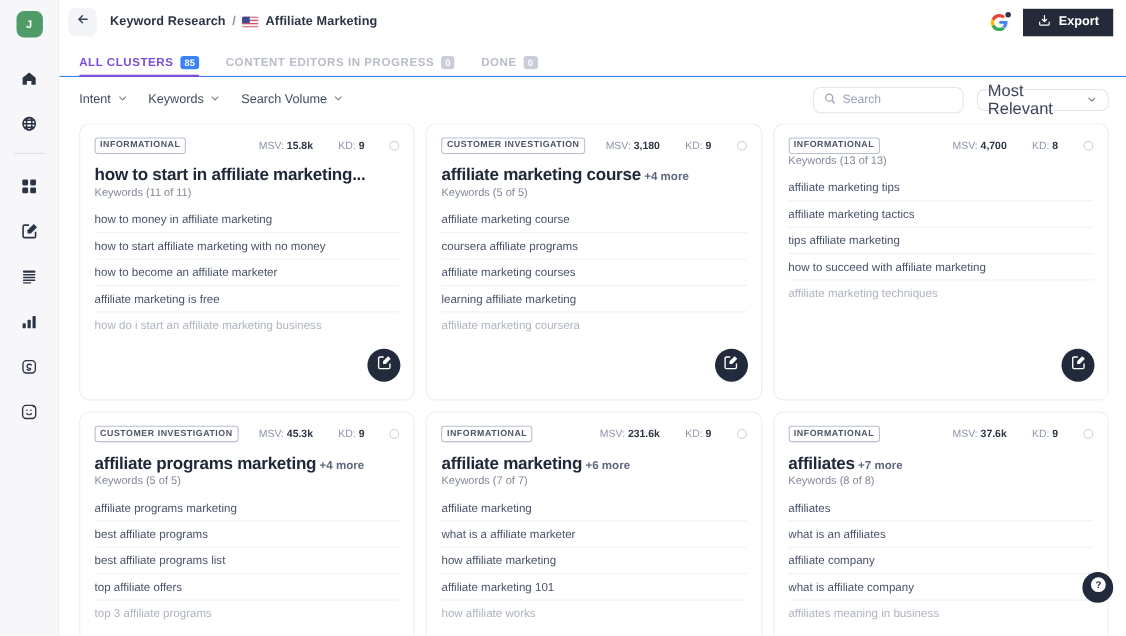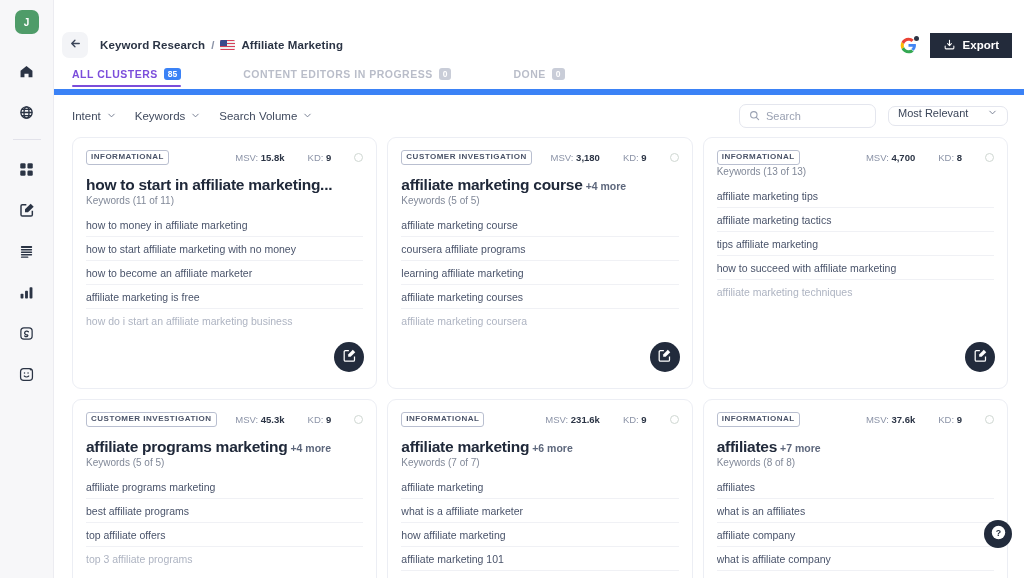--- a/index.html
+++ b/index.html
@@ -30,21 +30,21 @@
   }
   .side-icon {
     width: 36px; height: 34px;
     display: flex; align-items: center; justify-content: center;
     color: #2b3445; margin-bottom: 7px; border-radius: 8px;
   }
   .side-icon svg { display: block; }
   .side-div { width: 28px; height: 1px; background: #e2e2ea; margin: 3px 0 12px; }
 
   
-  .main { flex: 1; display: flex; flex-direction: column; min-width: 0; margin-top: 25px; }
+  .main { flex: 1; display: flex; flex-direction: column; min-width: 0; }
 
   
   .topbar {
     height: 40px; flex: 0 0 40px;
     display: flex; align-items: center;
     padding: 0 12px 0 8px; background: #fff;
   }
   .back-btn {
     width: 26px; height: 26px; border-radius: 7px;
     background: #f3f4f7; color: #3b4559;
@@ -70,25 +70,24 @@
   .export-btn {
     background: #232b3b; color: #fff;
     font-size: 11.5px; font-weight: 700;
     border-radius: 0; padding: 0 13px; height: 25px;
     display: flex; align-items: center; gap: 7px;
   }
 
   
   .tabrow {
     height: 30px; flex: 0 0 30px;
-    display: flex; align-items: center;
+    display: flex; align-items: flex-end;
     padding: 0 16px 0 18px;
-    border-bottom: 6px solid #3b82f6;
+    border-bottom: 1px solid #3b82f6;
     background: #fff;
-    gap: 38px;
   }
   .tab {
     display: flex; align-items: center; gap: 6px;
     font-size: 10.5px; font-weight: 700; letter-spacing: 0.5px;
     color: #b9bdc9; padding: 0 0 6px; margin-right: 24px;
     position: relative;
   }
   .tab.active { color: #7b4ddb; }
   .tab.active:after {
     content: ""; position: absolute; left: 0; right: 0; bottom: -1px;
@@ -113,22 +112,22 @@
   }
   .chev { color: #6e778c; }
   .filters-right { margin-left: auto; display: flex; align-items: center; gap: 12px; }
   .search-box {
     width: 137px; height: 24px; border: 1px solid #e4e6ee; border-radius: 7px;
     display: flex; align-items: center; gap: 6px; padding: 0 9px;
     color: #9aa1b2; font-size: 11px; background: #fff;
   }
   .sort-box {
     width: 120px; height: 20px; border: 1px solid #e4e6ee; border-radius: 7px;
-    display: flex; padding: 0 9px;
-    font-size: 11px; color: #3b4559; background: #fff;
+    display: flex; align-items: center; padding: 0 9px;
+    font-size: 15px; color: #3b4559; background: #fff;
   }
   .sort-box .chev { margin-left: auto; }
 
   
   .grid-wrap { flex: 1; overflow: hidden; padding: 0 16px 0 18px; background: #fff; }
   .grid { display: grid; grid-template-columns: repeat(3, 1fr); gap: 10px; }
   .card {
     border: 1px solid #eceef4; border-radius: 9px;
     background: #fff; padding: 11px 13px 14px;
     position: relative; height: 252px; overflow: hidden;
@@ -408,22 +407,22 @@
                 <span><span>MSV:</span> <b>3,180</b></span>
                 <span><span>KD:</span> <b>9</b></span>
                 <span class="kd-ring"></span>
               </span>
             </div>
             <div class="card-title"><span>affiliate marketing course</span><span class="more">+4 more</span></div>
             <div class="kw-count">Keywords (5 of 5)</div>
             <div class="kw-list">
               <div class="kw">affiliate marketing course</div>
               <div class="kw">coursera affiliate programs</div>
+              <div class="kw">affiliate marketing courses</div>
               <div class="kw">learning affiliate marketing</div>
-              <div class="kw">affiliate marketing courses</div>
               <div class="kw faded">affiliate marketing coursera</div>
             </div>
             <div class="fab">
               <span><svg width="15" height="15" viewBox="0 0 24 24" fill="none" stroke="currentColor" stroke-width="2" stroke-linejoin="round">
                   <path d="M20 13.5V19a2 2 0 0 1-2 2H5.5a2 2 0 0 1-2-2V6a2 2 0 0 1 2-2H11"></path>
                   <path d="M17.3 2.8 21.2 6.7l-7.4 7.4H9.9v-3.9z" fill="currentColor" stroke="none"></path>
                 </svg></span>
             </div>
           </div>
           <div class="card">
@@ -457,20 +456,21 @@
                 <span><span>MSV:</span> <b>45.3k</b></span>
                 <span><span>KD:</span> <b>9</b></span>
                 <span class="kd-ring"></span>
               </span>
             </div>
             <div class="card-title"><span>affiliate programs marketing</span><span class="more">+4 more</span></div>
             <div class="kw-count">Keywords (5 of 5)</div>
             <div class="kw-list">
               <div class="kw">affiliate programs marketing</div>
               <div class="kw">best affiliate programs</div>
+              <div class="kw">best affiliate programs list</div>
               <div class="kw">top affiliate offers</div>
               <div class="kw faded">top 3 affiliate programs</div>
             </div>
             <div class="fab">
               <span><svg width="15" height="15" viewBox="0 0 24 24" fill="none" stroke="currentColor" stroke-width="2" stroke-linejoin="round">
                   <path d="M20 13.5V19a2 2 0 0 1-2 2H5.5a2 2 0 0 1-2-2V6a2 2 0 0 1 2-2H11"></path>
                   <path d="M17.3 2.8 21.2 6.7l-7.4 7.4H9.9v-3.9z" fill="currentColor" stroke="none"></path>
                 </svg></span>
             </div>
           </div>

